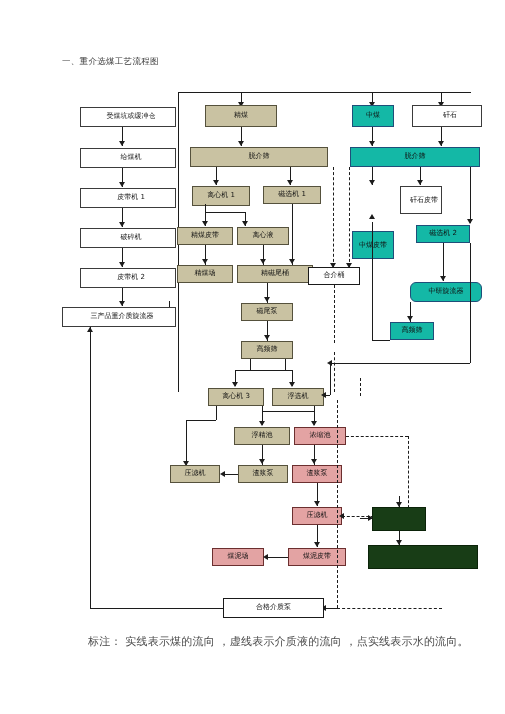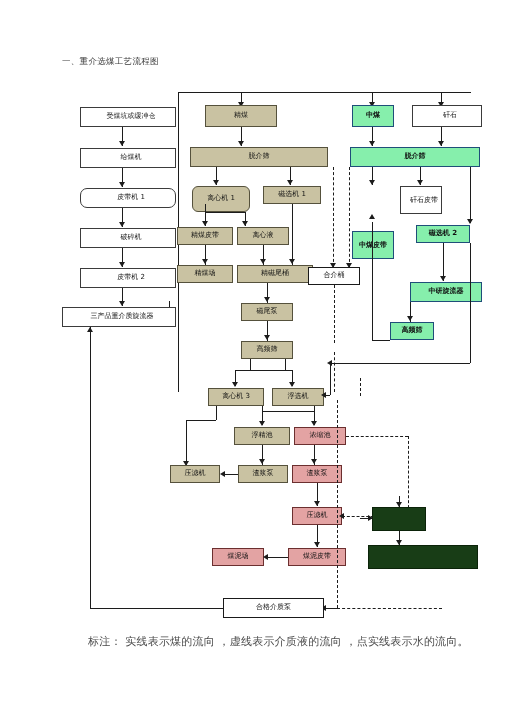--- a/index.html
+++ b/index.html
@@ -15,21 +15,21 @@
         white-space:nowrap;letter-spacing:.2px;}
 
   
   .node{position:absolute;box-sizing:border-box;border:1px solid #3b3b3b;
         display:flex;align-items:center;justify-content:center;
         text-align:center;line-height:1.05;font-size:7px;color:#111;
         padding:0 1px;overflow:hidden;}
   .node.two{line-height:1.15;}
 
   .c-tan  {background:#c9c2a2;border-color:#55513c;}
-  .c-blue {background:#86efac;border-color:#1f4e79;color:#101010;font-weight:bold;}
+  .c-blue {background:#14b8a6;border-color:#1f4e79;color:#101010;}
   .c-white{background:#ffffff;border-color:#3b3b3b;padding-left:7px;}
   .c-pink {background:#e3a3a3;border-color:#6b2f2f;}
   .c-green{background:#183d16;border-color:#0b2309;color:#0a1a09;}
   .c-plain{background:#ffffff;border-color:#1a1a1a;}
 
   
   .ln{position:absolute;background:#1c1c1c;}
   .ln.h{height:1px;}
   .ln.v{width:1px;}
 
@@ -71,21 +71,21 @@
   <div class="ln v" style="left:178px;top:92px;height:300px;"></div>
 
   <div class="node c-white" style="left:80px;top:107px;width:96px;height:20px;">受煤坑或缓冲仓</div>
   <div class="ln v" style="left:122px;top:127px;height:19px;"></div>
   <div class="ar d" style="left:119px;top:141px;"></div>
 
   <div class="node c-white" style="left:80px;top:148px;width:96px;height:20px;">给煤机</div>
   <div class="ln v" style="left:122px;top:168px;height:19px;"></div>
   <div class="ar d" style="left:119px;top:182px;"></div>
 
-  <div class="node c-white" style="left:80px;top:188px;width:96px;height:20px;border-radius:7px;">皮带机 1</div>
+  <div class="node c-white" style="left:80px;top:188px;width:96px;height:20px;">皮带机 1</div>
   <div class="ln v" style="left:122px;top:208px;height:19px;"></div>
   <div class="ar d" style="left:119px;top:222px;"></div>
 
   <div class="node c-white" style="left:80px;top:228px;width:96px;height:20px;">破碎机</div>
   <div class="ln v" style="left:122px;top:248px;height:19px;"></div>
   <div class="ar d" style="left:119px;top:262px;"></div>
 
   <div class="node c-white" style="left:80px;top:268px;width:96px;height:20px;">皮带机 2</div>
   <div class="ln v" style="left:122px;top:288px;height:18px;"></div>
   <div class="ar d" style="left:119px;top:301px;"></div>
@@ -123,21 +123,21 @@
   <div class="dln v" style="left:349px;top:167px;height:100px;"></div>
   <div class="ar d" style="left:346px;top:263px;"></div>
 
   <div class="ln v" style="left:372px;top:167px;height:18px;"></div>
   <div class="ar d" style="left:369px;top:180px;"></div>
   <div class="ln v" style="left:420px;top:167px;height:18px;"></div>
   <div class="ar d" style="left:417px;top:180px;"></div>
   <div class="ln v" style="left:470px;top:167px;height:56px;"></div>
   <div class="ar d" style="left:467px;top:219px;"></div>
 
-  <div class="node c-tan" style="left:192px;top:186px;width:58px;height:26px;border-radius:6px;">离心机 1</div>
+  <div class="node c-tan" style="left:192px;top:186px;width:58px;height:20px;">离心机 1</div>
   <div class="node c-tan" style="left:263px;top:186px;width:58px;height:18px;">磁选机 1</div>
 
   <div class="ln v" style="left:205px;top:204px;height:22px;"></div>
   <div class="ar d" style="left:202px;top:221px;"></div>
   <div class="ln h" style="left:205px;top:212px;width:40px;"></div>
   <div class="ln v" style="left:245px;top:212px;height:14px;"></div>
   <div class="ar d" style="left:242px;top:221px;"></div>
 
   <div class="node c-tan" style="left:177px;top:227px;width:56px;height:18px;">精煤皮带</div>
   <div class="node c-tan" style="left:237px;top:227px;width:52px;height:18px;">离心液</div>
@@ -215,21 +215,21 @@
   <div class="ar l" style="left:263px;top:554px;"></div>
 
   <div class="node c-blue two" style="left:352px;top:186px;width:42px;height:28px;margin-top:45px;">中煤皮带</div>
   <div class="node c-white two" style="left:400px;top:186px;width:42px;height:28px;">矸石皮带</div>
 
   <div class="node c-blue" style="left:416px;top:225px;width:54px;height:18px;">磁选机 2</div>
 
   <div class="ln v" style="left:443px;top:243px;height:38px;"></div>
   <div class="ar d" style="left:440px;top:276px;"></div>
 
-  <div class="node c-blue" style="left:410px;top:282px;width:72px;height:20px;">中研旋流器</div>
+  <div class="node c-blue" style="left:410px;top:282px;width:72px;height:20px;border-radius:6px;">中研旋流器</div>
 
   <div class="ln v" style="left:410px;top:302px;height:20px;"></div>
   <div class="ar d" style="left:407px;top:316px;"></div>
 
   <div class="node c-blue" style="left:390px;top:322px;width:44px;height:18px;">高频筛</div>
 
   <div class="ln v" style="left:372px;top:222px;height:118px;"></div>
   <div class="ln h" style="left:372px;top:340px;width:18px;"></div>
   <div class="ar u" style="left:369px;top:214px;"></div>
 

